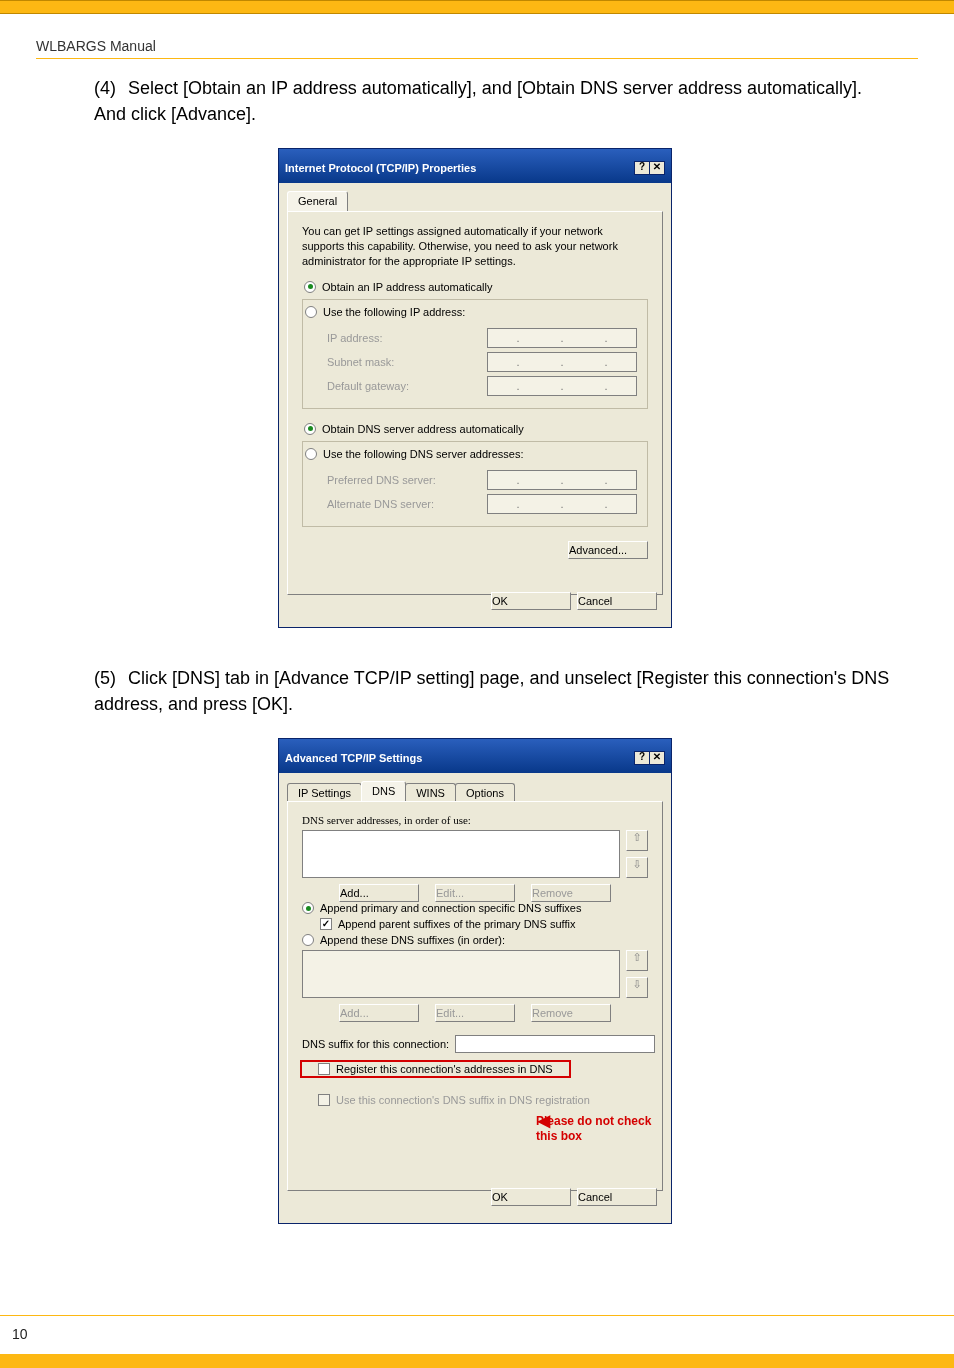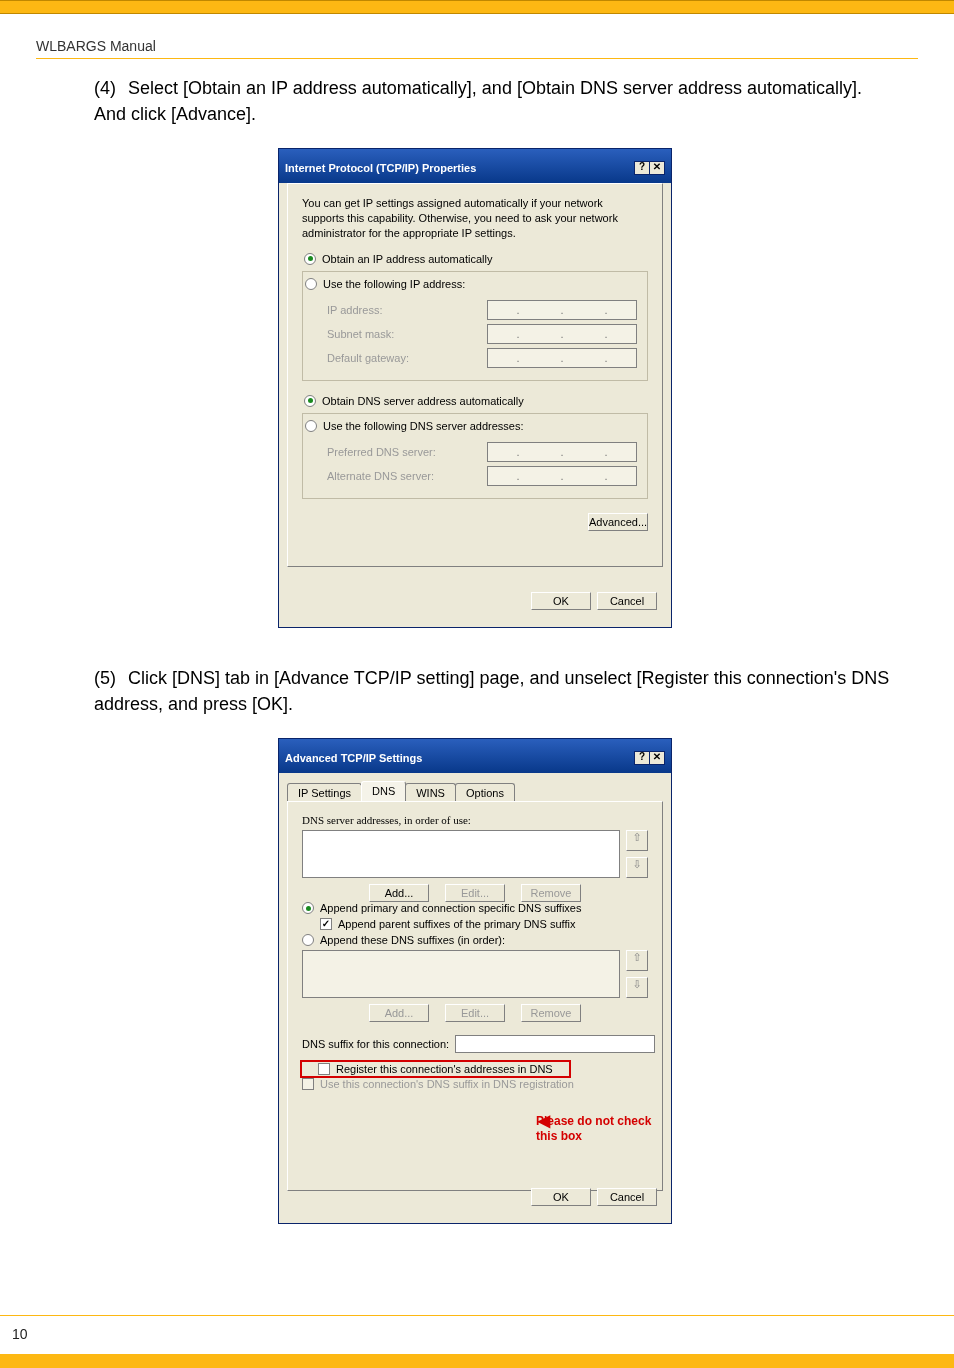--- a/index.html
+++ b/index.html
@@ -169,22 +169,21 @@
     padding: 0 8px;
     font-size: 11px;
   }
   .ipfield span { color:#777; }
 
   .btn {
     border: 1px solid #808080;
     border-top-color: #fff; border-left-color: #fff;
     background: #ece9d8;
     padding: 2px 0;
-    width: 60px;
-    text-align: center;
+    width: 80px;
     font-size: 11px;
     cursor: pointer;
   }
   .btn.dis { color: #999; cursor: default; }
   .btn-row { display:flex; justify-content:flex-end; gap:6px; padding: 10px 14px; position:absolute; right:0; bottom:7px; left:0; }
   .grp-buttons { display:flex; gap:16px; justify-content:center; margin-top:6px; }
 
   .listbox {
     border: 1px solid #808080;
     border-top-color: #808080;
@@ -278,20 +277,23 @@
 </div>
 
 <div class="dlg dlg1">
   <div class="titlebar">
     <span>Internet Protocol (TCP/IP) Properties</span>
     <span class="tb-right">
       <span class="tb-btn">?</span>
       <span class="tb-btn">✕</span>
     </span>
   </div>
+  <div class="tab-strip">
+    <div class="tab active">General</div>
+  </div>
   <div class="panel">
     <div class="hint">You can get IP settings assigned automatically if your network supports this capability. Otherwise, you need to ask your network administrator for the appropriate IP settings.</div>
 
     <div class="radio-row above-group">
       <span class="radio sel">
           <span class="dot"></span>
         </span>
       <span>Obtain an IP address automatically</span>
     </div>
     <div class="grp">
@@ -424,21 +426,21 @@
 
     <div class="row" style="margin-top:10px; gap:6px;">
       <span class="label-inline">DNS suffix for this connection:</span>
       <span class="textfield"></span>
     </div>
 
     <div class="check-row redbox" style="margin:6px 0 2px 0; padding:1px 16px; display:inline-flex;">
       <span class="chk"></span>
       <span>Register this connection's addresses in DNS</span>
     </div>
-    <div class="check-row" style="margin:0; color:#999;">
+    <div class="check-row" style="margin:16px; color:#999;">
       <span class="chk" style="background:#f4f2e6;"></span>
       <span>Use this connection's DNS suffix in DNS registration</span>
     </div>
 
     <div class="annot-arrow">◀</div>
     <div class="annot-text">Please do not check this box</div>
   </div>
   <div class="btn-row">
     <div class="btn">OK</div>
     <div class="btn">Cancel</div>

